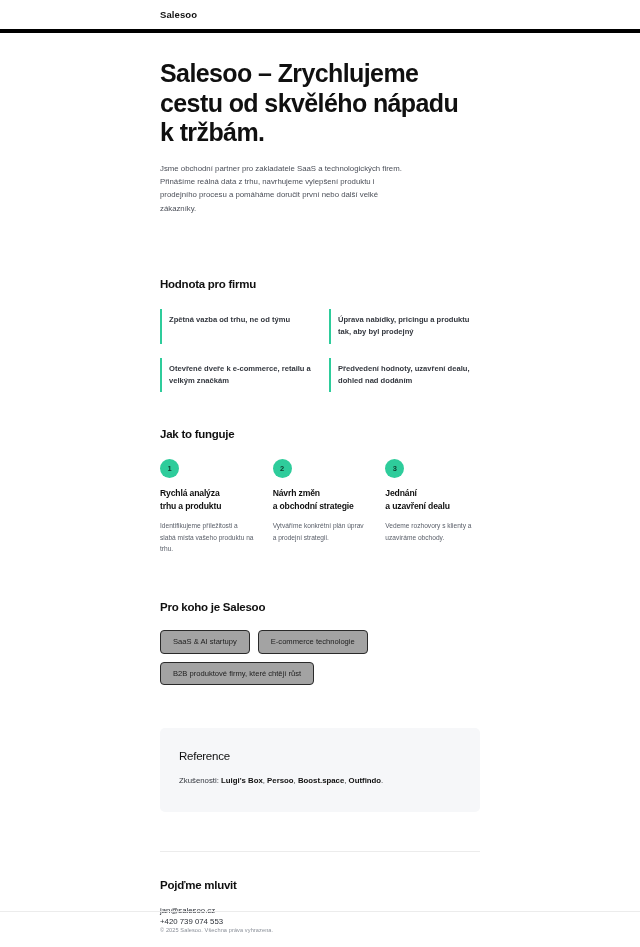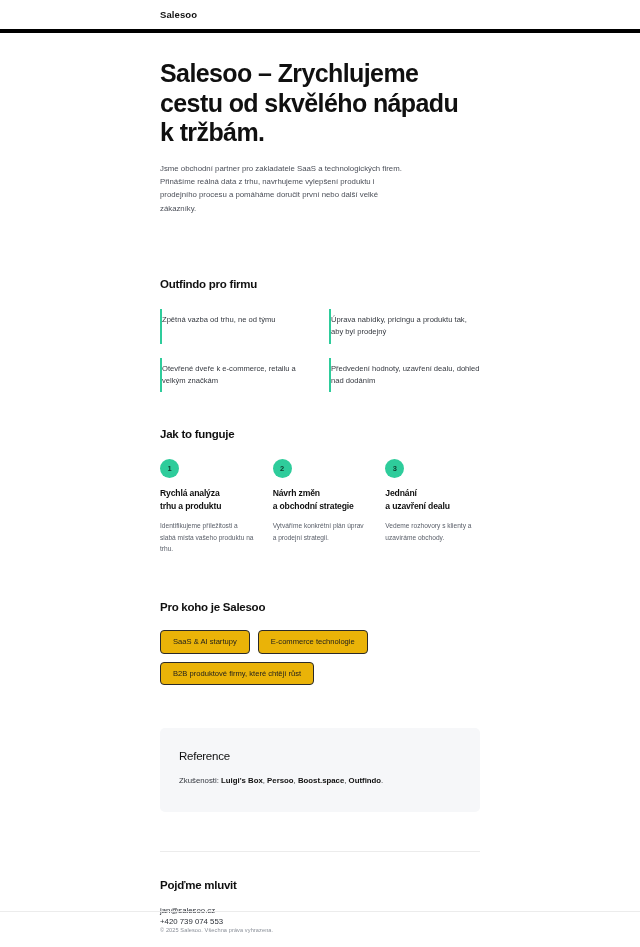--- a/index.html
+++ b/index.html
@@ -75,25 +75,26 @@
   .values-wrap { margin-top: 63px; }
   .value-grid {
     margin-top: 19px;
     display: grid;
     grid-template-columns: 1fr 1fr;
     column-gap: 18px;
     row-gap: 14px;
   }
   .value-item {
     border-left: 2px solid #2ecc9b;
-    padding: 5px 0 5px 0;
+    padding: 5px 0 5px 7px;
     font-size: 7.6px;
     line-height: 1.62;
     color: #34383f;
     min-height: 31px;
+    font-weight: bold;
   }
 
   
   .steps-wrap { margin-top: 36px; }
   .step-grid {
     margin-top: 19px;
     display: grid;
     grid-template-columns: repeat(3, 1fr);
     column-gap: 18px;
   }
@@ -134,21 +135,21 @@
     gap: 8px;
     max-width: 300px;
   }
   .tag {
     border: 1px solid #2a2a2a;
     border-radius: 4px;
     padding: 7px 12px;
     font-size: 7.6px;
     line-height: 1;
     color: #1d1d1d;
-    background: #eab308;
+    background: #a3a3a3;
     white-space: nowrap;
   }
 
   
   .reference-wrap { margin-top: 43px; }
   .reference-box {
     background: #f6f7f9;
     border-radius: 5px;
     padding: 22px 19px 24px 19px;
   }
@@ -210,21 +211,21 @@
     </div>
   </header>
 
   <section class="container hero">
     <h1 class="hero-title">Salesoo – Zrychlujeme cestu
 od skvělého nápadu k tržbám.</h1>
     <p class="hero-sub">Jsme obchodní partner pro zakladatele SaaS a technologických firem. Přinášíme reálná data z trhu, navrhujeme vylepšení produktu i prodejního procesu a pomáháme doručit první nebo další velké zákazníky.</p>
   </section>
 
   <section class="container values-wrap section">
-    <h2 class="section-title">Outfindo pro firmu</h2>
+    <h2 class="section-title">Hodnota pro firmu</h2>
     <div class="value-grid">
       <div class="value-item">Zpětná vazba od trhu, ne od týmu</div>
       <div class="value-item">Úprava nabídky, pricingu a produktu tak, aby byl prodejný</div>
       <div class="value-item">Otevřené dveře k e-commerce, retailu a velkým značkám</div>
       <div class="value-item">Předvedení hodnoty, uzavření dealu, dohled nad dodáním</div>
     </div>
   </section>
 
   <section class="container steps-wrap section">
     <h2 class="section-title">Jak to funguje</h2>

